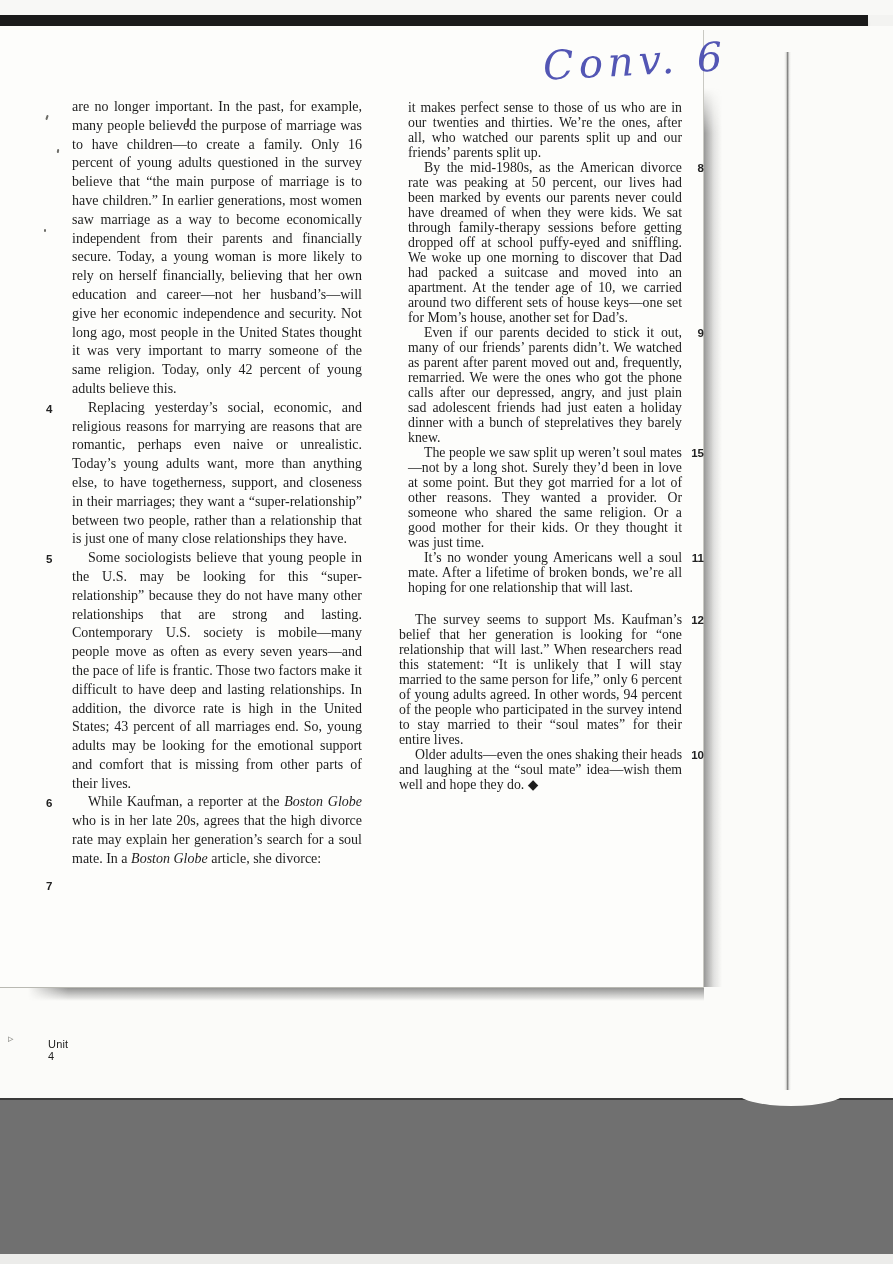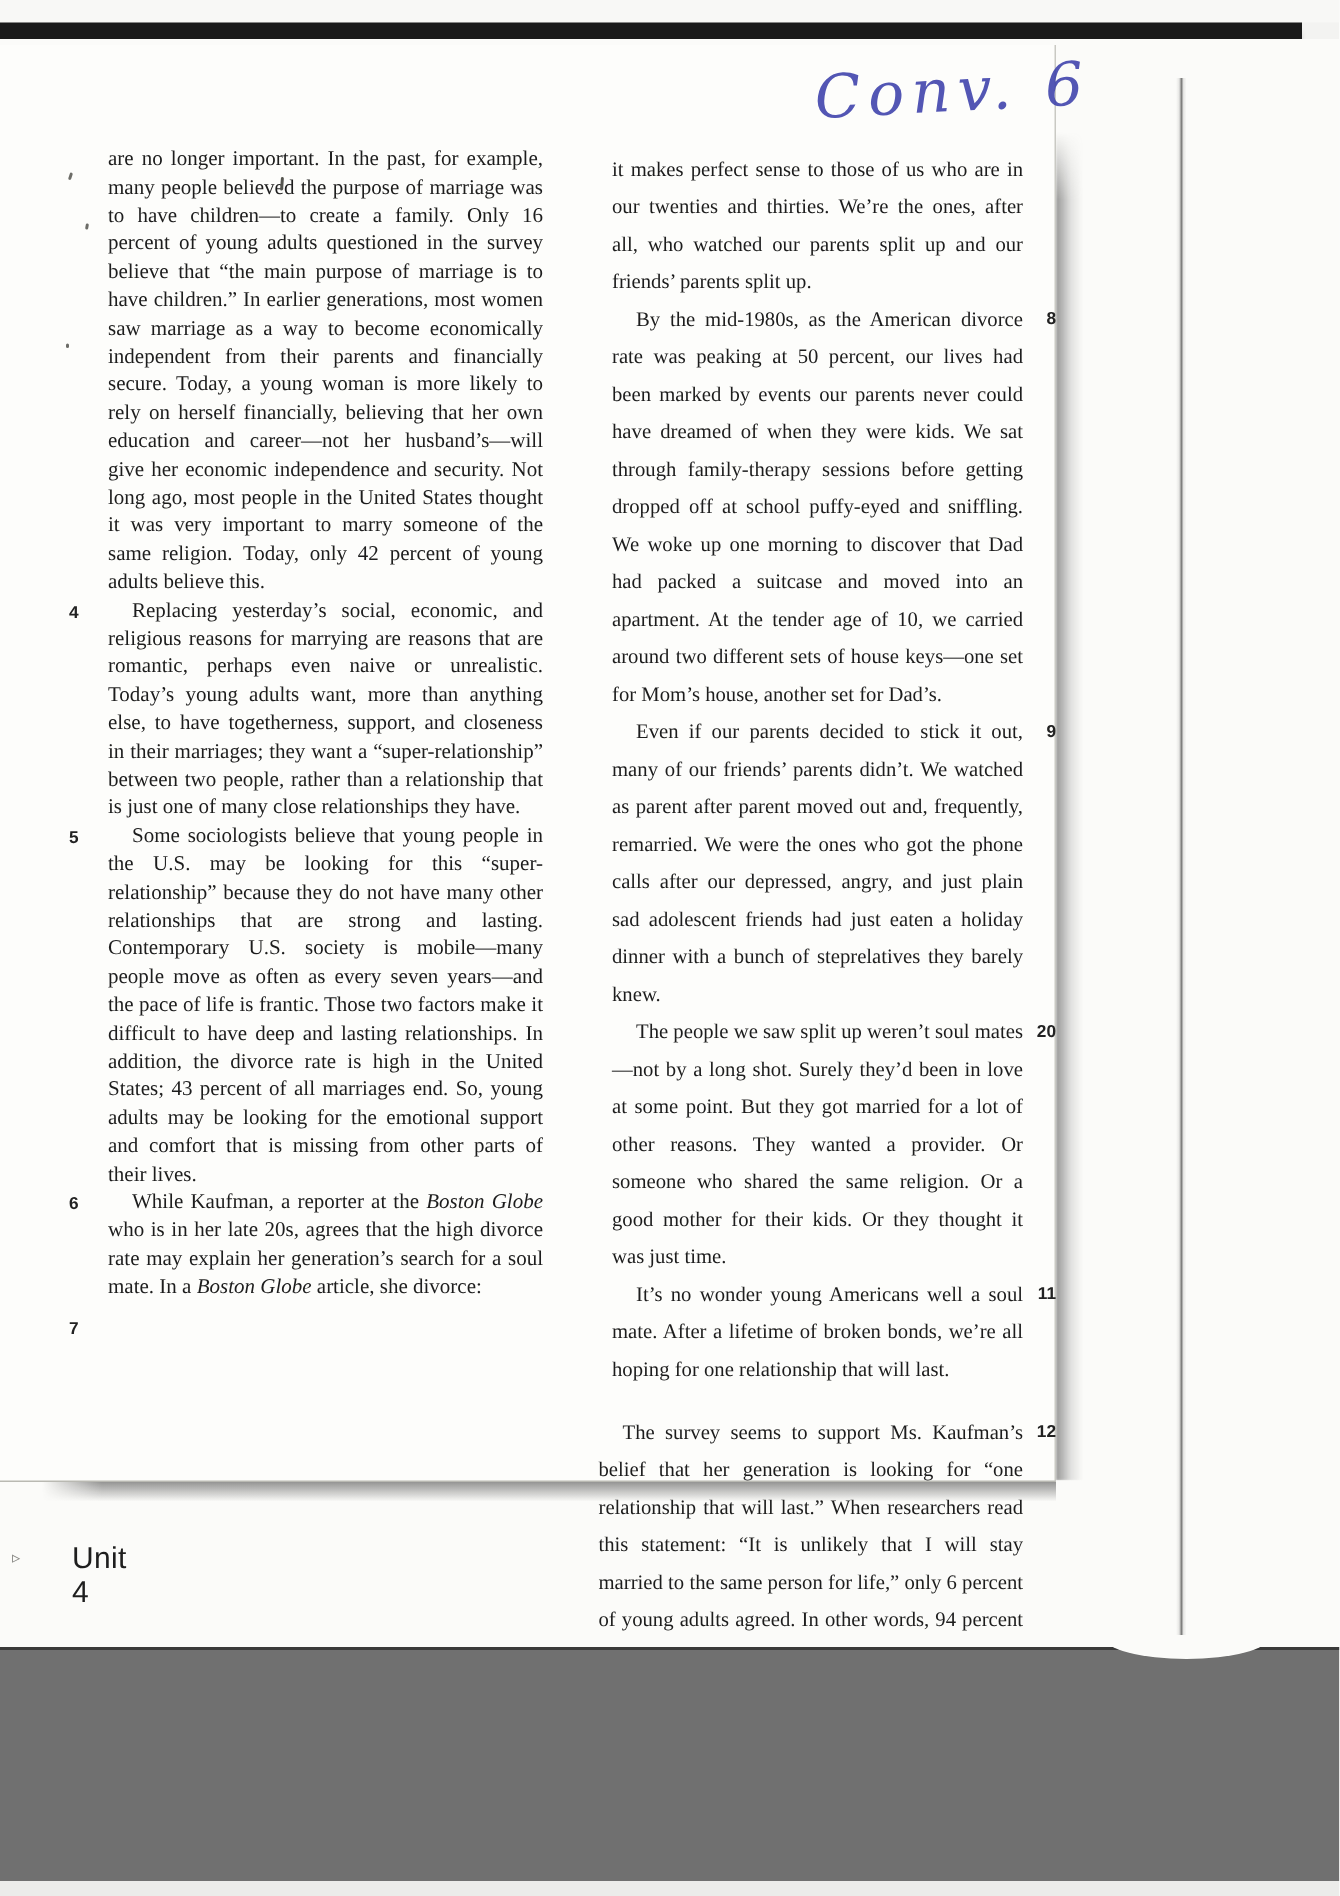--- a/index.html
+++ b/index.html
@@ -50,41 +50,41 @@
     font-style:italic;
     font-size:40px; letter-spacing:5px; white-space:nowrap;
     transform:rotate(-3deg);
     opacity:0.88;
   }
   .col {
     position:absolute; color:var(--ink,#1d1d1d);
     text-align:justify;
   }
   .col-left  { left:72px;  top:68px; width:290px; font-size:14px;   line-height:18.8px; }
-  .col-right { left:399px; top:70px; width:283px; font-size:13.8px; line-height:25px; }
+  .col-right { left:399px; top:70px; width:283px; font-size:13.8px; line-height:15px; }
   .para { margin:0; position:relative; }
   .para.indent { text-indent:16px; }
   .para.quote  { padding-left:9px; }
   .col-left .para.quote { margin-top:7px; }
   .para.gap { margin-top:17px; }
   .pnum {
     position:absolute; top:1px; text-indent:0;
     font-family:"Liberation Sans", sans-serif;
     font-weight:bold; font-size:11.5px; color:#222;
   }
   .col-left  .pnum { left:-26px; }
   .col-right .pnum { right:-22px; }
   .footer {
     position:absolute; left:8px; top:1028px;
     font-family:"Liberation Sans", sans-serif; color:#1e1e1e;
   }
   .arrow-icon {
     position:absolute; left:0; top:4px; font-size:11px; color:#8a8a86;
   }
-  .unit-label { position:absolute; left:40px; top:0; font-size:20px; letter-spacing:0.2px; }
+  .unit-label { position:absolute; left:40px; top:10px; font-size:11px; letter-spacing:0.2px; }
   .spine-notch {
     position:absolute; left:736px; top:1090px; width:110px; height:16px;
     background:var(--book-paper,#fbfbf9); z-index:2;
     border-bottom-left-radius:55% 100%;
     border-bottom-right-radius:55% 100%;
   }
   .bottom-band {
     position:absolute; left:0; top:1098px; width:893px; height:154px;
     background:var(--shadow-band,#707070);
     border-top:2px solid #3a3a3a;
@@ -114,21 +114,21 @@
           <p class="para"><span>are no longer important. In the past, for example, many people believed the purpose of marriage was to have children—to create a family. Only 16 percent of young adults questioned in the survey believe that “the main purpose of marriage is to have children.” In earlier generations, most women saw marriage as a way to become economically independent from their parents and financially secure. Today, a young woman is more likely to rely on herself financially, believing that her own education and career—not her husband’s—will give her economic independence and security. Not long ago, most people in the United States thought it was very important to marry someone of the same religion. Today, only 42 percent of young adults believe this.</span></p>
           <p class="para indent"><span class="pnum">4</span><span>Replacing yesterday’s social, economic, and religious reasons for marrying are reasons that are romantic, perhaps even naive or unrealistic. Today’s young adults want, more than anything else, to have togetherness, support, and closeness in their marriages; they want a “super-relationship” between two people, rather than a relationship that is just one of many close relationships they have.</span></p>
           <p class="para indent"><span class="pnum">5</span><span>Some sociologists believe that young people in the U.S. may be looking for this “super-relationship” because they do not have many other relationships that are strong and lasting. Contemporary U.S. society is mobile—many people move as often as every seven years—and the pace of life is frantic. Those two factors make it difficult to have deep and lasting relationships. In addition, the divorce rate is high in the United States; 43 percent of all marriages end. So, young adults may be looking for the emotional support and comfort that is missing from other parts of their lives.</span></p>
           <p class="para indent"><span class="pnum">6</span><span>While Kaufman, a reporter at the </span><i>Boston Globe</i><span> who is in her late 20s, agrees that the high divorce rate may explain her generation’s search for a soul mate. In a </span><i>Boston Globe</i><span> article, she divorce:</span></p>
           <p class="para quote"><span class="pnum">7</span></p>
         </div>
       <div class="col col-right" id="col-right">
           <p class="para quote"><span>it makes perfect sense to those of us who are in our twenties and thirties. We’re the ones, after all, who watched our parents split up and our friends’ parents split up.</span></p>
           <p class="para quote indent"><span class="pnum">8</span><span>By the mid-1980s, as the American divorce rate was peaking at 50 percent, our lives had been marked by events our parents never could have dreamed of when they were kids. We sat through family-therapy sessions before getting dropped off at school puffy-eyed and sniffling. We woke up one morning to discover that Dad had packed a suitcase and moved into an apartment. At the tender age of 10, we carried around two different sets of house keys—one set for Mom’s house, another set for Dad’s.</span></p>
           <p class="para quote indent"><span class="pnum">9</span><span>Even if our parents decided to stick it out, many of our friends’ parents didn’t. We watched as parent after parent moved out and, frequently, remarried. We were the ones who got the phone calls after our depressed, angry, and just plain sad adolescent friends had just eaten a holiday dinner with a bunch of steprelatives they barely knew.</span></p>
-          <p class="para quote indent"><span class="pnum">20</span><span>The people we saw split up weren’t soul mates—not by a long shot. Surely they’d been in love at some point. But they got married for a lot of other reasons. They wanted a provider. Or someone who shared the same religion. Or a good mother for their kids. Or they thought it was just time.</span></p>
+          <p class="para quote indent"><span class="pnum">15</span><span>The people we saw split up weren’t soul mates—not by a long shot. Surely they’d been in love at some point. But they got married for a lot of other reasons. They wanted a provider. Or someone who shared the same religion. Or a good mother for their kids. Or they thought it was just time.</span></p>
           <p class="para quote indent"><span class="pnum">11</span><span>It’s no wonder young Americans well a soul mate. After a lifetime of broken bonds, we’re all hoping for one relationship that will last.</span></p>
           <p class="para indent gap"><span class="pnum">12</span><span>The survey seems to support Ms. Kaufman’s belief that her generation is looking for “one relationship that will last.” When researchers read this statement: “It is unlikely that I will stay married to the same person for life,” only 6 percent of young adults agreed. In other words, 94 percent of the people who participated in the survey intend to stay married to their “soul mates” for their entire lives.</span></p>
           <p class="para indent"><span class="pnum">10</span><span>Older adults—even the ones shaking their heads and laughing at the “soul mate” idea—wish them well and hope they do. ◆</span></p>
         </div>
       <span class="ink-speck speck1"></span>
       <span class="ink-speck speck2"></span>
       <span class="ink-speck speck3"></span>
       <span class="ink-speck speck4"></span>
     </div>
   </div>

